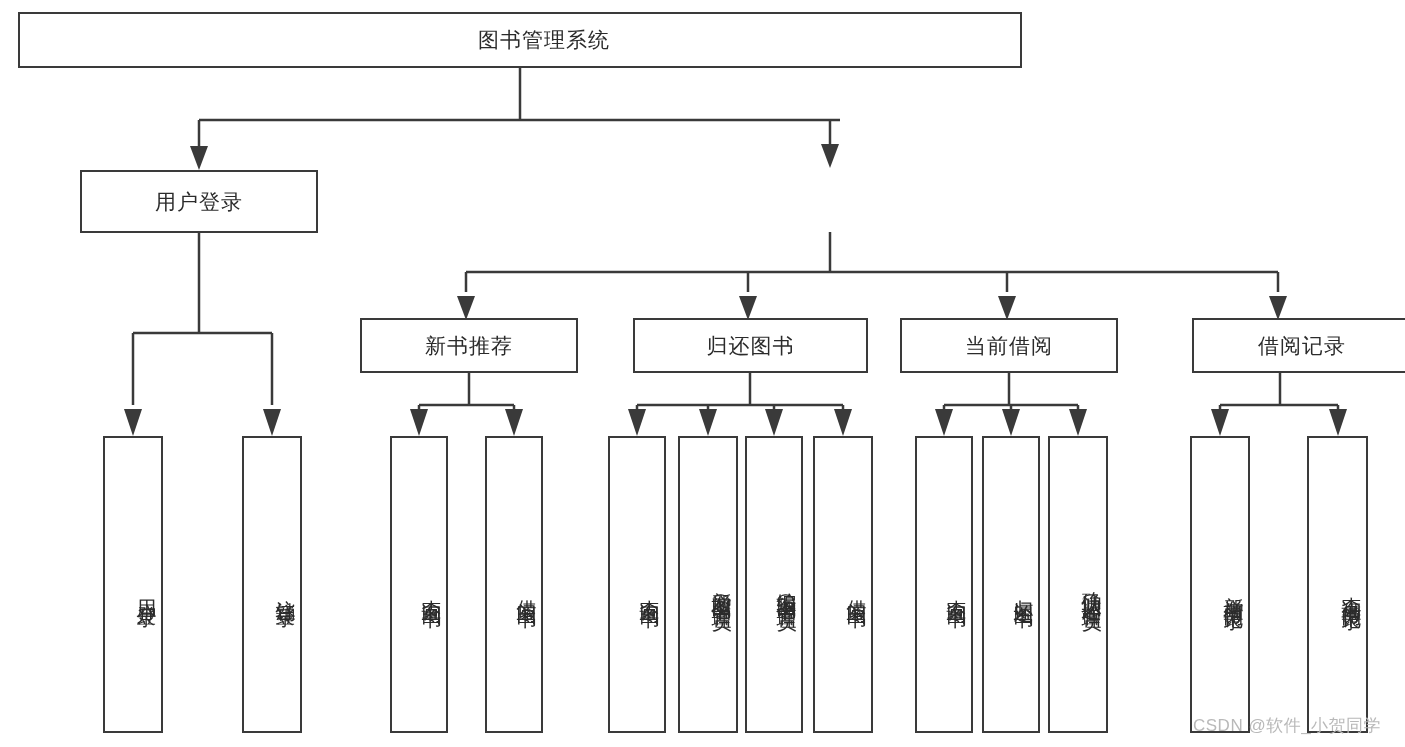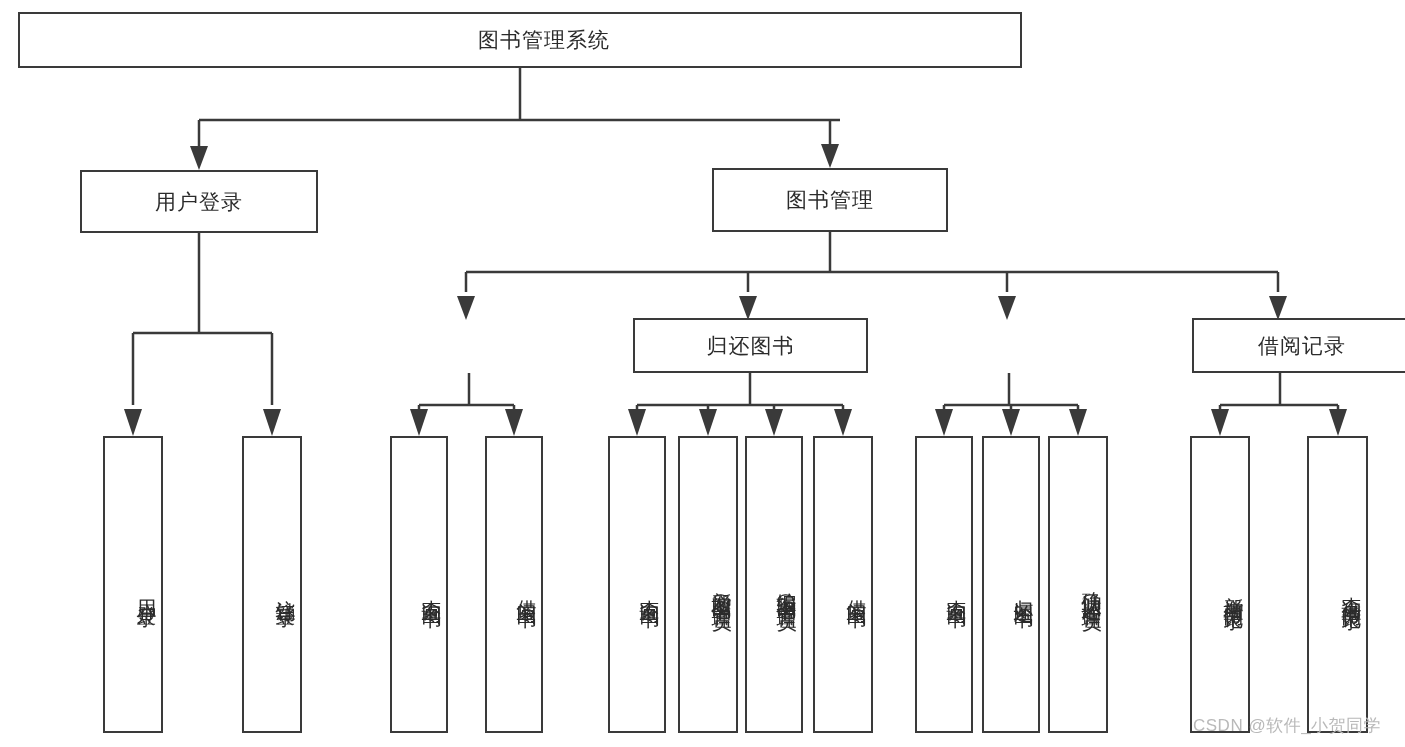--- a/index.html
+++ b/index.html
@@ -135,23 +135,24 @@
       <polygon points="1078,436 1069,409 1087,409"></polygon>
 
       <polygon points="1220,436 1211,409 1229,409"></polygon>
       <polygon points="1338,436 1329,409 1347,409"></polygon>
     </g>
   </svg>
 
   <div class="node horiz" style="left:18px; top:12px; width:1004px; height:56px;padding-left:48px;">图书管理系统</div>
 
   <div class="node horiz" style="left:80px; top:170px; width:238px; height:63px;">用户登录</div>
-  <div class="node horiz" style="left:712px; top:168px; width:236px; height:64px;">图书管理</div>
 
+  <div class="node horiz" style="left:360px; top:318px; width:218px; height:55px;">新书推荐</div>
   <div class="node horiz" style="left:633px; top:318px; width:235px; height:55px;">归还图书</div>
+  <div class="node horiz" style="left:900px; top:318px; width:218px; height:55px;">当前借阅</div>
   <div class="node horiz" style="left:1170px; top:318px; width:220px; height:55px;margin-left:22px;">借阅记录</div>
 
   <div class="node vert" style="left:103px; top:436px; width:60px; height:297px;">
     <span class="vlabel">用户登录</span>
   </div>
   <div class="node vert" style="left:242px; top:436px; width:60px; height:297px;">
     <span class="vlabel">注销登录</span>
   </div>
 
   <div class="node vert" style="left:390px; top:436px; width:58px; height:297px;">

